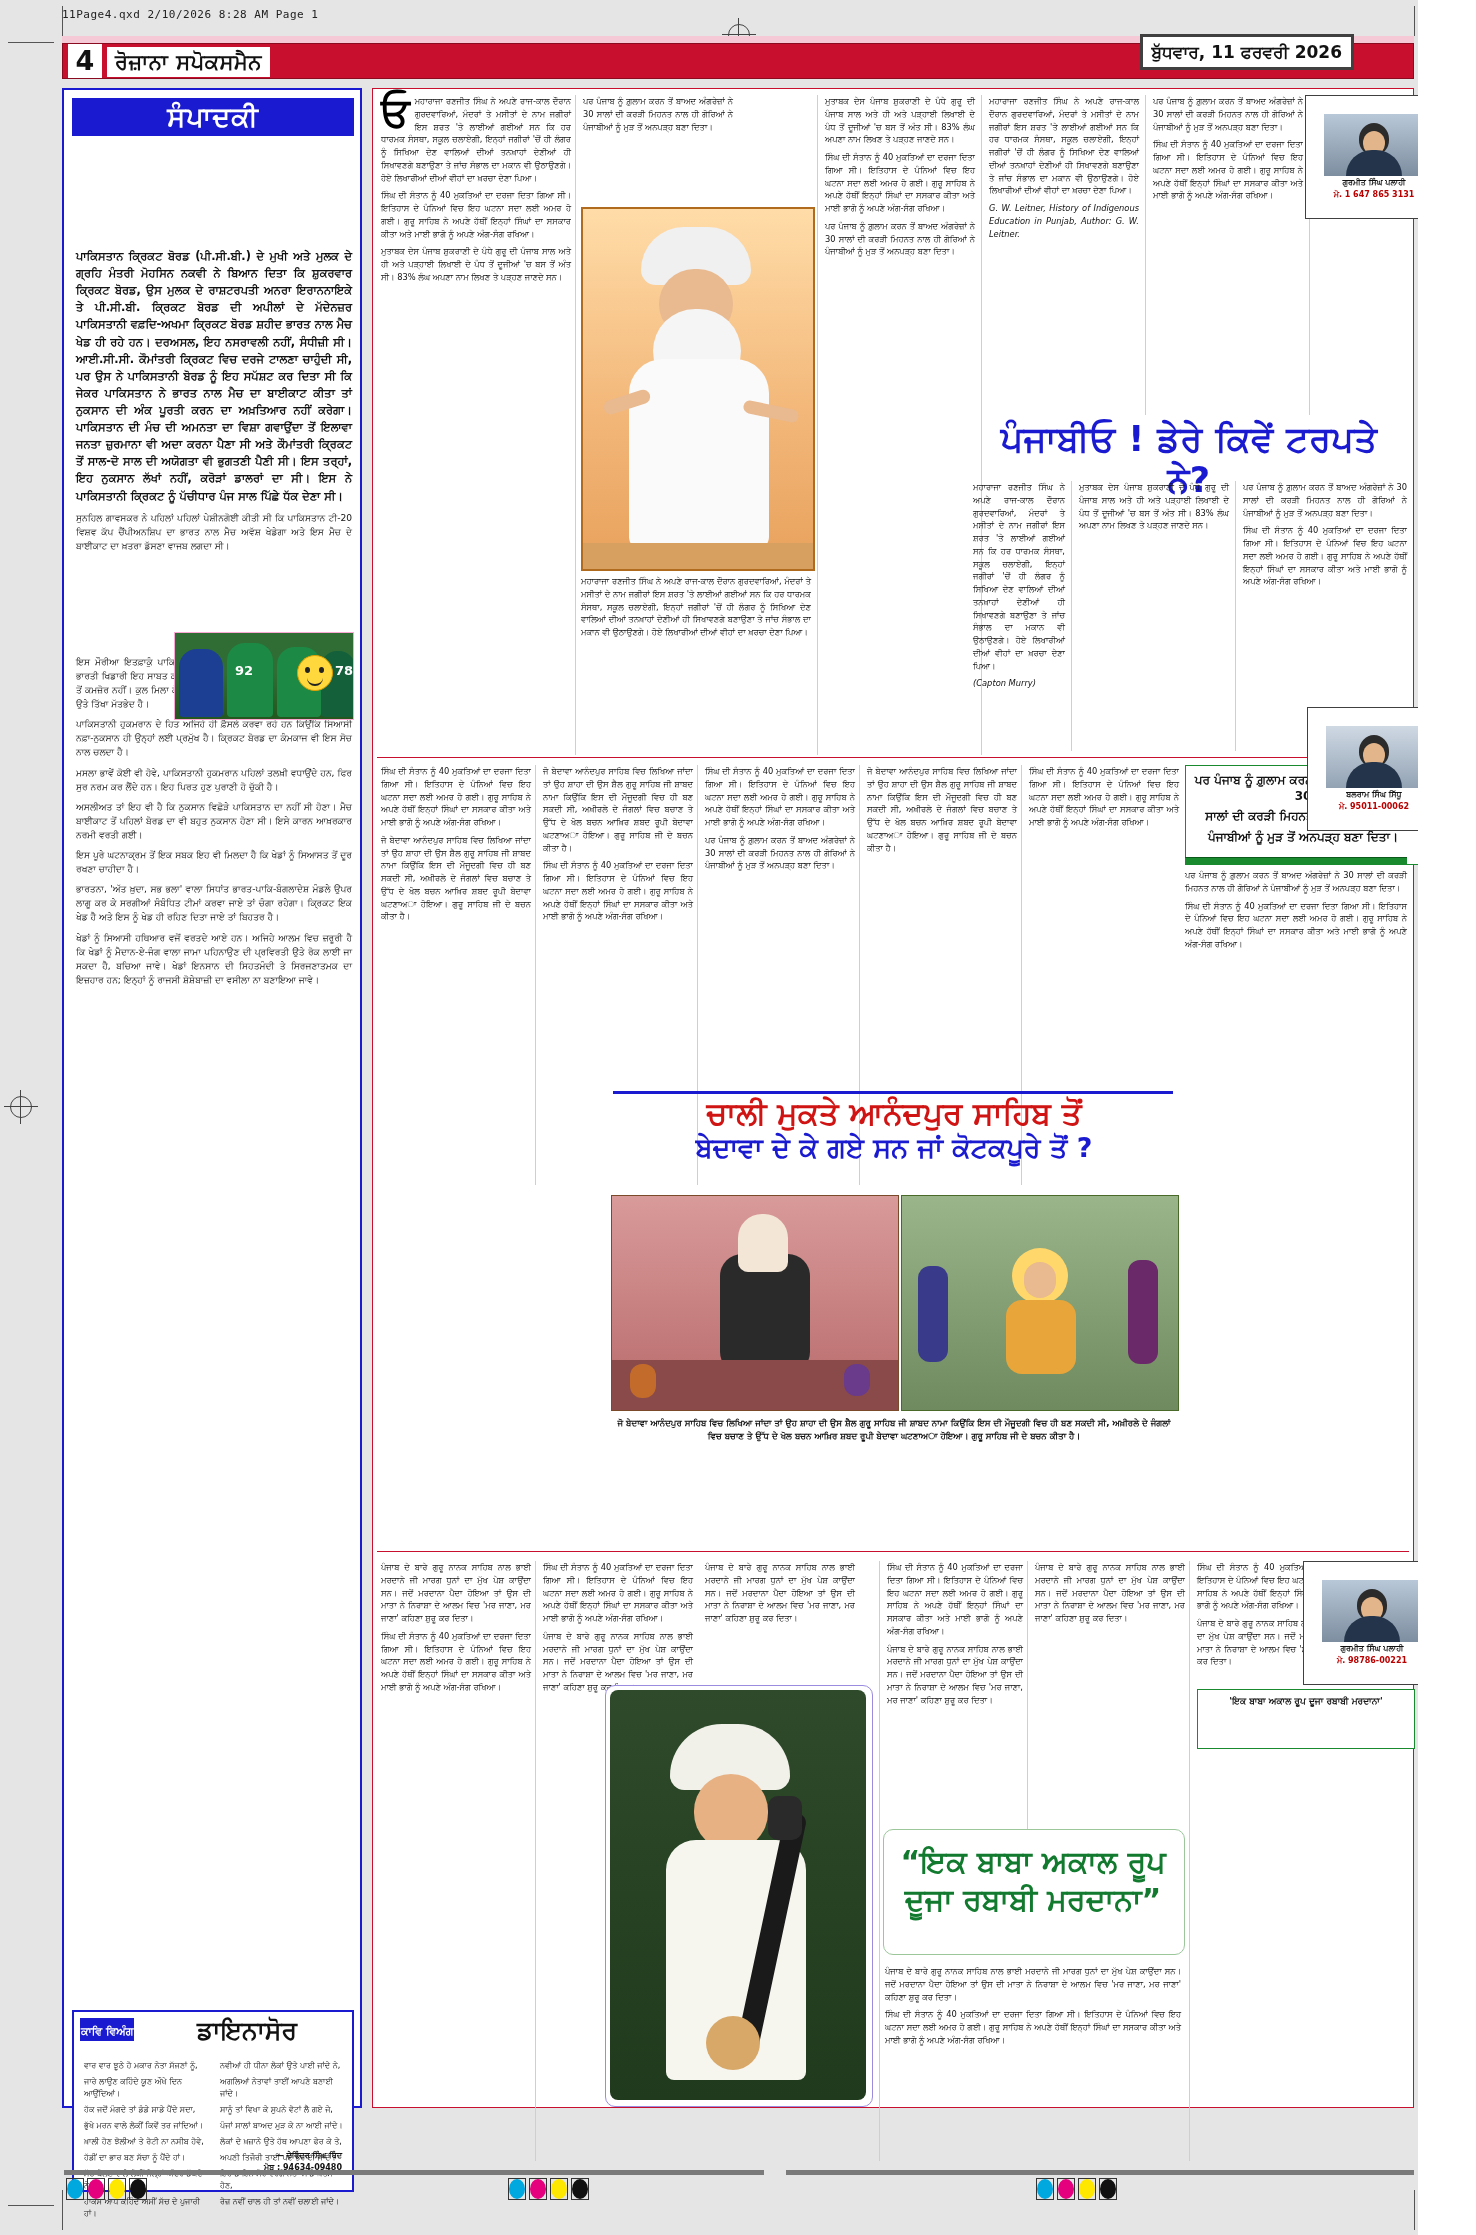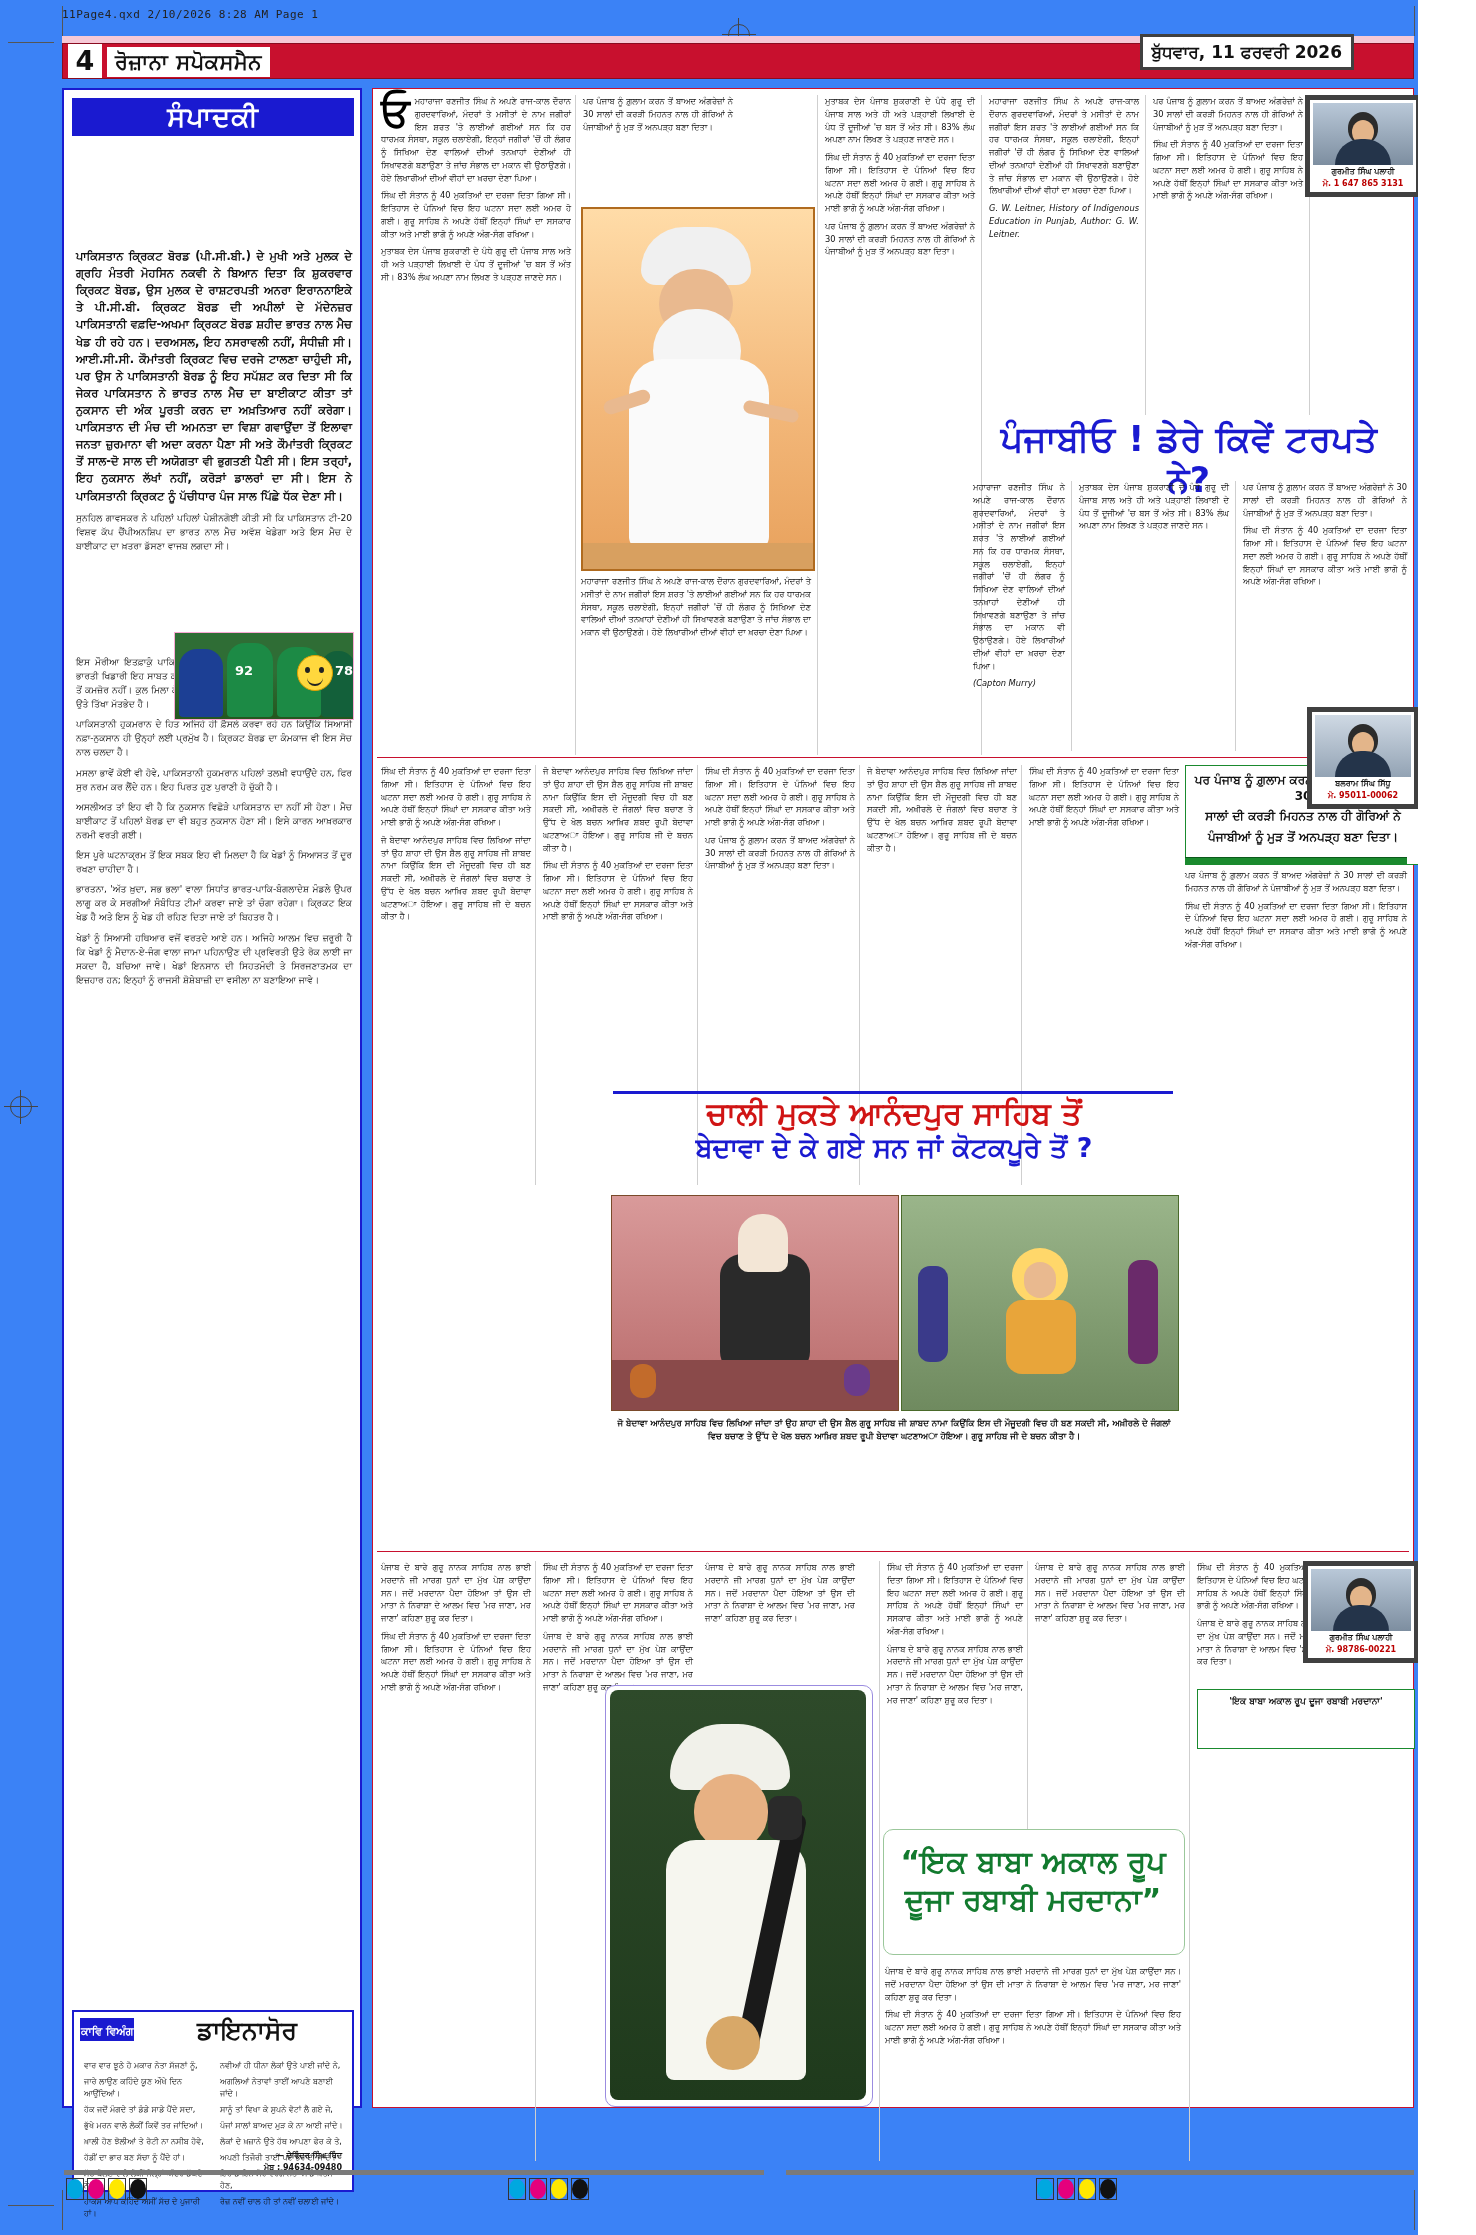--- a/index.html
+++ b/index.html
@@ -1,18 +1,18 @@
 <!DOCTYPE html>
 <html><head>
 <meta charset="utf-8">
 <title>Rozana Spokesman - Page 4</title>
 <style>
   html,body{margin:0;padding:0;background:#ffffff;}
   body{width:1476px;height:2235px;position:relative;font-family:"DejaVu Sans","Liberation Sans",sans-serif;}
-  .page{position:absolute;left:0;top:0;width:1418px;height:2235px;background:#3b82f6;overflow:hidden;}
+  .page{position:absolute;left:0;top:0;width:1418px;height:2235px;background:#e5e5e5;overflow:hidden;}
 
   
   .filestamp{position:absolute;left:62px;top:8px;font-family:"DejaVu Sans Mono","Liberation Mono",monospace;font-size:11px;color:#222;letter-spacing:.5px;white-space:nowrap;}
   .regmark{position:absolute;width:34px;height:34px;}
   .regmark:before{content:"";position:absolute;left:16px;top:0;width:1px;height:34px;background:#444;}
   .regmark:after{content:"";position:absolute;top:16px;left:0;height:1px;width:34px;background:#444;}
   .regcirc{position:absolute;left:6px;top:6px;width:20px;height:20px;border:1px solid #444;border-radius:50%;}
   .croph{position:absolute;height:1px;background:#555;}
   .cropv{position:absolute;width:1px;background:#555;}
 
@@ -75,21 +75,21 @@
   
   .hl-blue{font-size:35px;font-weight:bold;color:#1a1ad0;text-align:center;line-height:1.18;letter-spacing:.5px;}
   .hl-red{font-size:31px;font-weight:bold;color:#d01414;text-align:center;line-height:1.2;}
   .hl-blue2{font-size:27px;font-weight:bold;color:#1a1ad0;text-align:center;line-height:1.2;}
   .hl-green{font-size:30px;font-weight:bold;color:#127a2e;text-align:center;line-height:1.25;}
 
   
   .pic{position:absolute;overflow:hidden;background:#e9e3d6;}
 
   
-  .author{position:absolute;border:5px solid #404040;background:#fff;padding:3px;text-align:center;}
+  .author{position:absolute;border:1px solid #404040;background:#fff;padding:18px;text-align:center;}
   .author .ph{width:100%;height:62px;background:linear-gradient(#b9c8d8,#7d8ea0);position:relative;overflow:hidden;}
   .author .ph .head{position:absolute;left:50%;top:9px;width:30px;height:32px;margin-left:-15px;border-radius:50% 50% 45% 45%;background:#2b2b2b;}
   .author .ph .face{position:absolute;left:50%;top:17px;width:22px;height:24px;margin-left:-11px;border-radius:50%;background:#e3b58a;}
   .author .ph .body{position:absolute;left:50%;bottom:0;width:56px;height:26px;margin-left:-28px;border-radius:26px 26px 0 0;background:#24344a;}
   .author .nm{font-size:8px;font-weight:bold;color:#111;line-height:1.4;margin-top:1px;}
   .author .ph2{height:62px;background:linear-gradient(#cfd9e4,#93a3b4);}
 
   .green-rule{height:6px;background:#1a8a2e;border-top:1px solid #0b5a1c;}
   .blue-rule{height:3px;background:#1a1ad0;}
 

